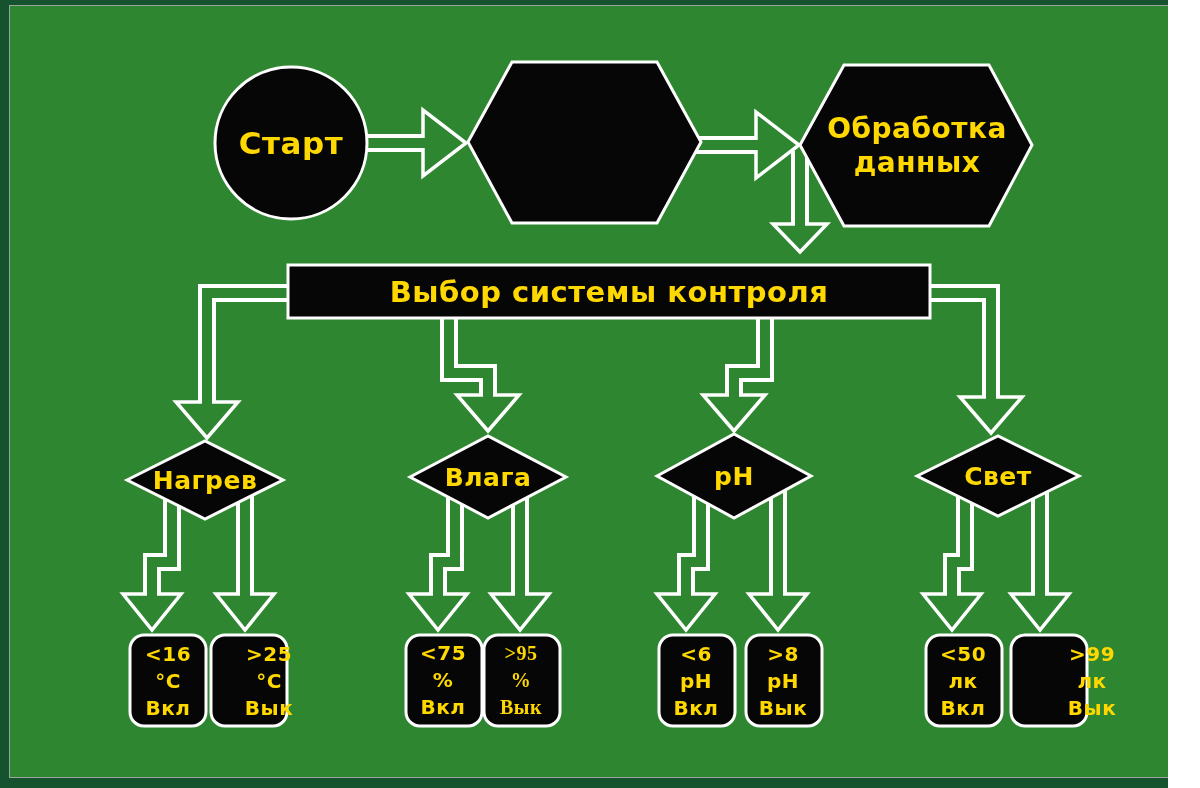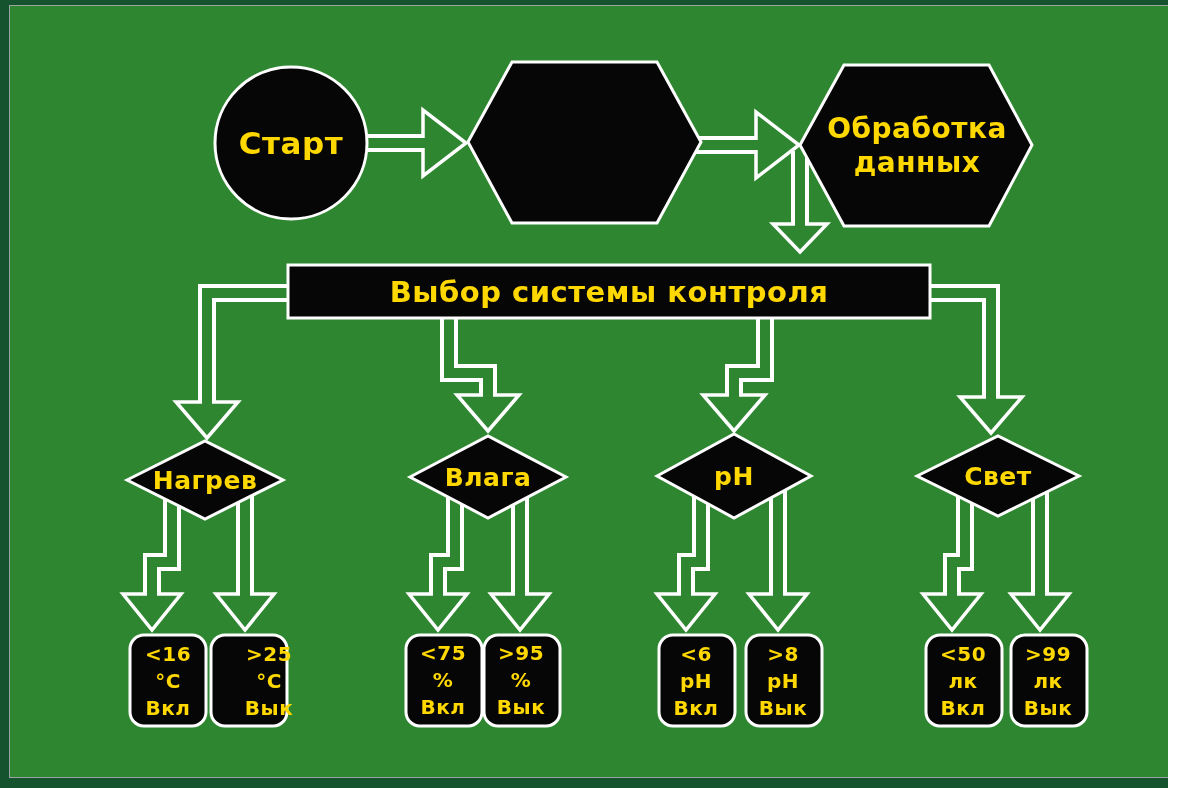--- a/index.html
+++ b/index.html
@@ -23,25 +23,25 @@
   .l-processing {left:917px;top:146px;font-size:28px;line-height:34px;}
   .l-selector   {left:609px;top:292px;font-size:29px;white-space:nowrap;}
   .l-heat       {left:205px;top:481px;font-size:25px;}
   .l-moisture   {left:488px;top:478px;font-size:25px;}
   .l-ph         {left:734px;top:477px;font-size:25px;}
   .l-light      {left:998px;top:477px;font-size:25px;}
   .l-box{font-size:20px;line-height:27px;letter-spacing:0.5px;}
   .l-heat-on     {left:168px;top:681px;text-align:center;}
   .l-heat-off    {left:249px;top:681px;margin-left:20px;}
   .l-moisture-on {left:443px;top:680px;}
-  .l-moisture-off{left:521px;top:680px;}
+  .l-moisture-off{left:521px;top:680px;font-family:Liberation Serif, serif;}
   .l-ph-on       {left:696px;top:681px;}
   .l-ph-off      {left:783px;top:681px;}
   .l-light-on    {left:963px;top:681px;}
-  .l-light-off   {left:1048px;top:681px;}
+  .l-light-off   {left:1092px;top:681px;}
 </style>
 </head>
 <body>
 
 <div id="stage">
   <div class="panel"></div>
   <svg class="canvas" id="fc" viewBox="0 0 1200 788">
       <path d="M360 143 L435 143" fill="none" stroke="#ffffff" stroke-width="18" stroke-linejoin="miter" stroke-linecap="butt"></path>
       <polygon points="423,110 423,176 466,143" fill="#2e8631" stroke="#ffffff" stroke-width="3.5" stroke-linejoin="miter"></polygon>
       <path d="M360 143 L435 143" fill="none" stroke="#2e8631" stroke-width="10" stroke-linejoin="miter" stroke-linecap="butt"></path>

